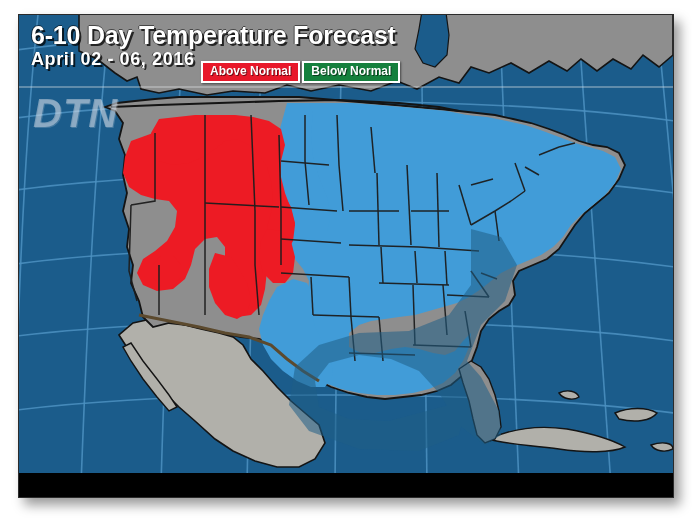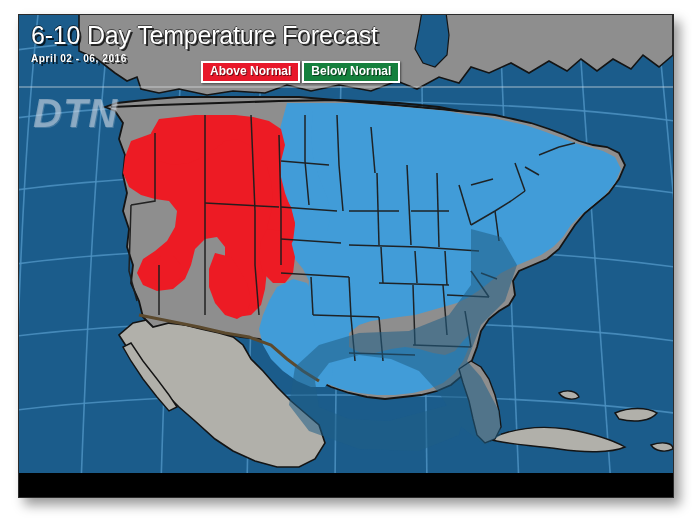--- a/index.html
+++ b/index.html
@@ -57,29 +57,29 @@
   #header {
     position: absolute;
     left: 12px;
     top: 6px;
     z-index: 40;
     pointer-events: none;
   }
   #title {
     color: #ffffff;
     font-size: 25px;
-    font-weight: normal;
+    font-weight: bold;
     letter-spacing: -0.2px;
     line-height: 28px;
     text-shadow: 2px 2px 0 rgba(0,0,0,0.75), -1px 0 0 rgba(0,0,0,0.5), 0 -1px 0 rgba(0,0,0,0.5);
     white-space: nowrap;
   }
   #subtitle {
     color: #ffffff;
-    font-size: 10px;
+    font-size: 18px;
     font-weight: bold;
     letter-spacing: 0.6px;
     line-height: 18px;
     margin-top: 1px;
     text-shadow: 2px 2px 0 rgba(0,0,0,0.75), -1px 0 0 rgba(0,0,0,0.5);
     white-space: nowrap;
   }
 
   
   #legend {

